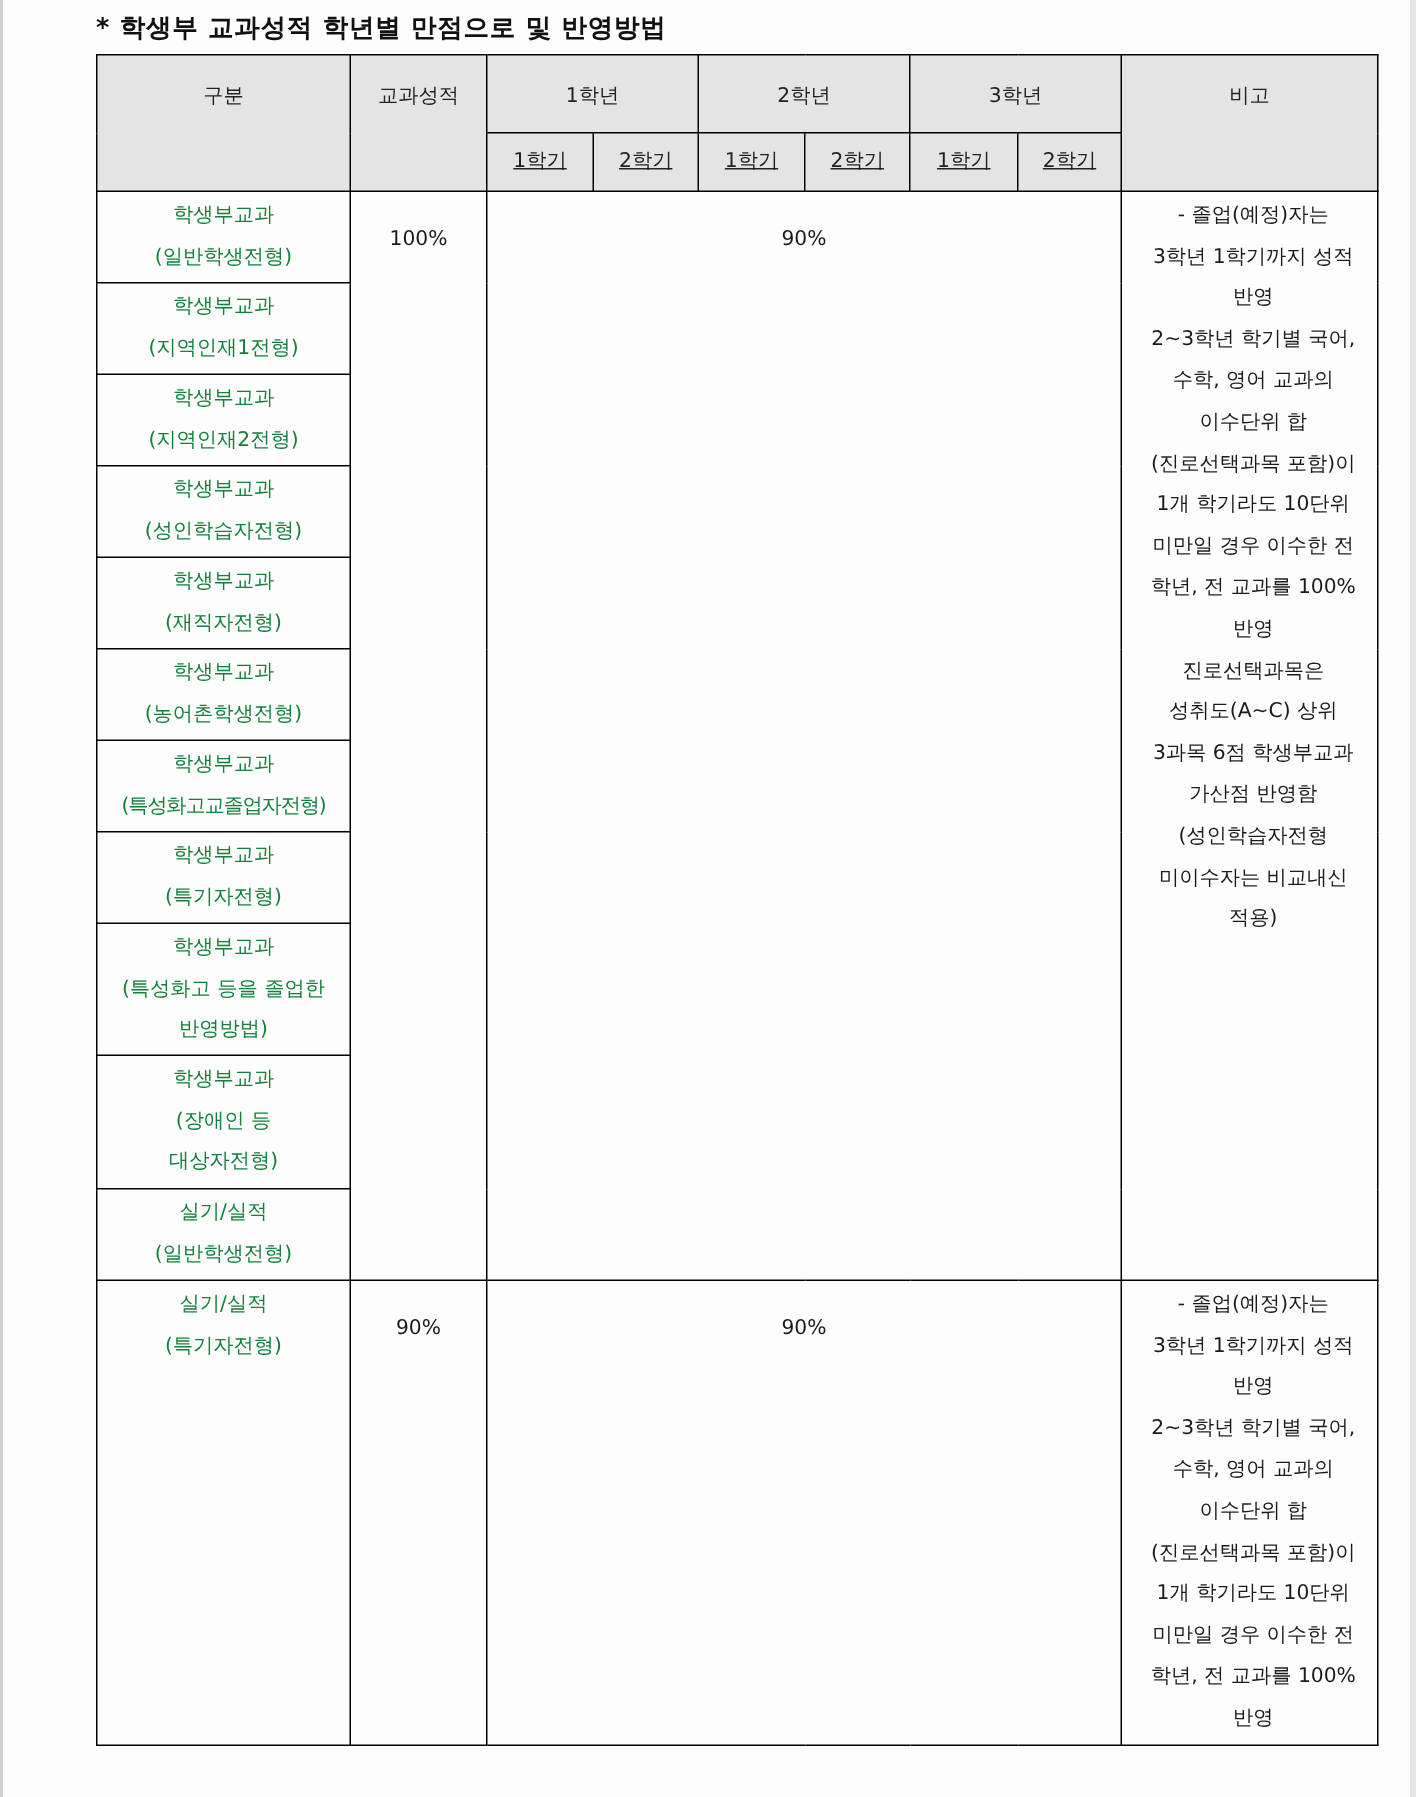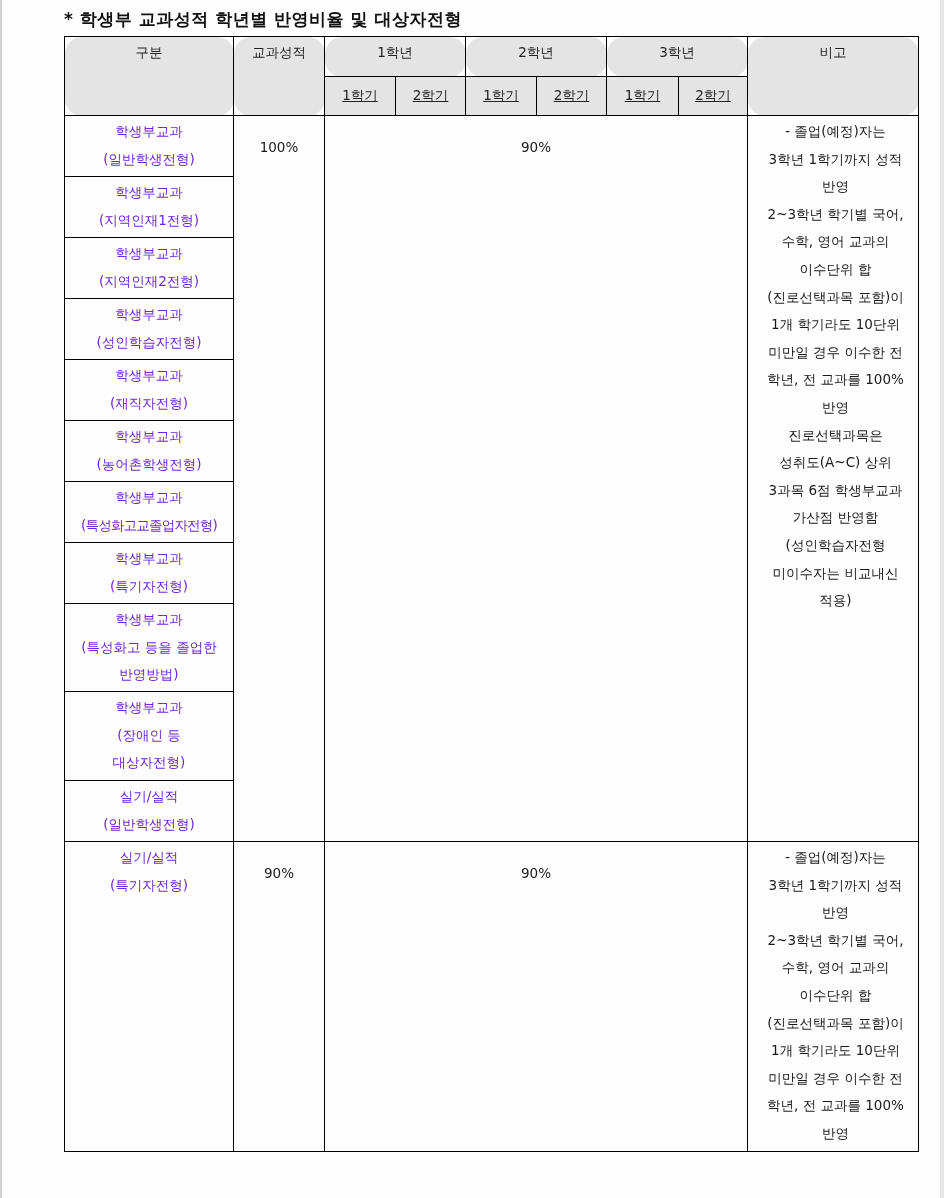--- a/index.html
+++ b/index.html
@@ -29,36 +29,36 @@
   }
   th, td {
     border: 1.5px solid #000;
     padding: 0;
     vertical-align: top;
     text-align: center;
     line-height: 27.6px;
     font-weight: normal;
   }
   th { background: #e4e4e4; color: #222; }
-  .h1 th { height: 37px; padding-top: 2px; border-radius: 17px; }
+  .h1 th { height: 37px; padding-top: 14px; }
   .h2 th { height: 38px; vertical-align: middle; text-decoration: underline; }
-  td.cat { padding-top: 2px; color: #6d28d9; }
+  td.cat { padding-top: 2px; color: #15803d; }
   td.cat .l { display: block; white-space: nowrap; }
   td.pct { padding-top: 18px; }
   td.note { text-align: center; padding: 2px 4px 0 9px; font-size: 13.5px; }
   td.note .l { display: block; white-space: nowrap; }
 </style>
 </head>
 <body>
 
 <div class="edge-left"></div>
 <div class="edge-right"></div>
 
 <div class="doc">
-  <h3 class="subtitle">* 학생부 교과성적 학년별 반영비율 및 대상자전형</h3>
+  <h3 class="subtitle">* 학생부 교과성적 학년별 만점으로 및 반영방법</h3>
 
   <table>
     <colgroup>
       <col style="width:169px">
       <col style="width:91px">
       <col style="width:71px">
         <col style="width:70px">
       <col style="width:71px">
         <col style="width:70px">
       <col style="width:72px">

